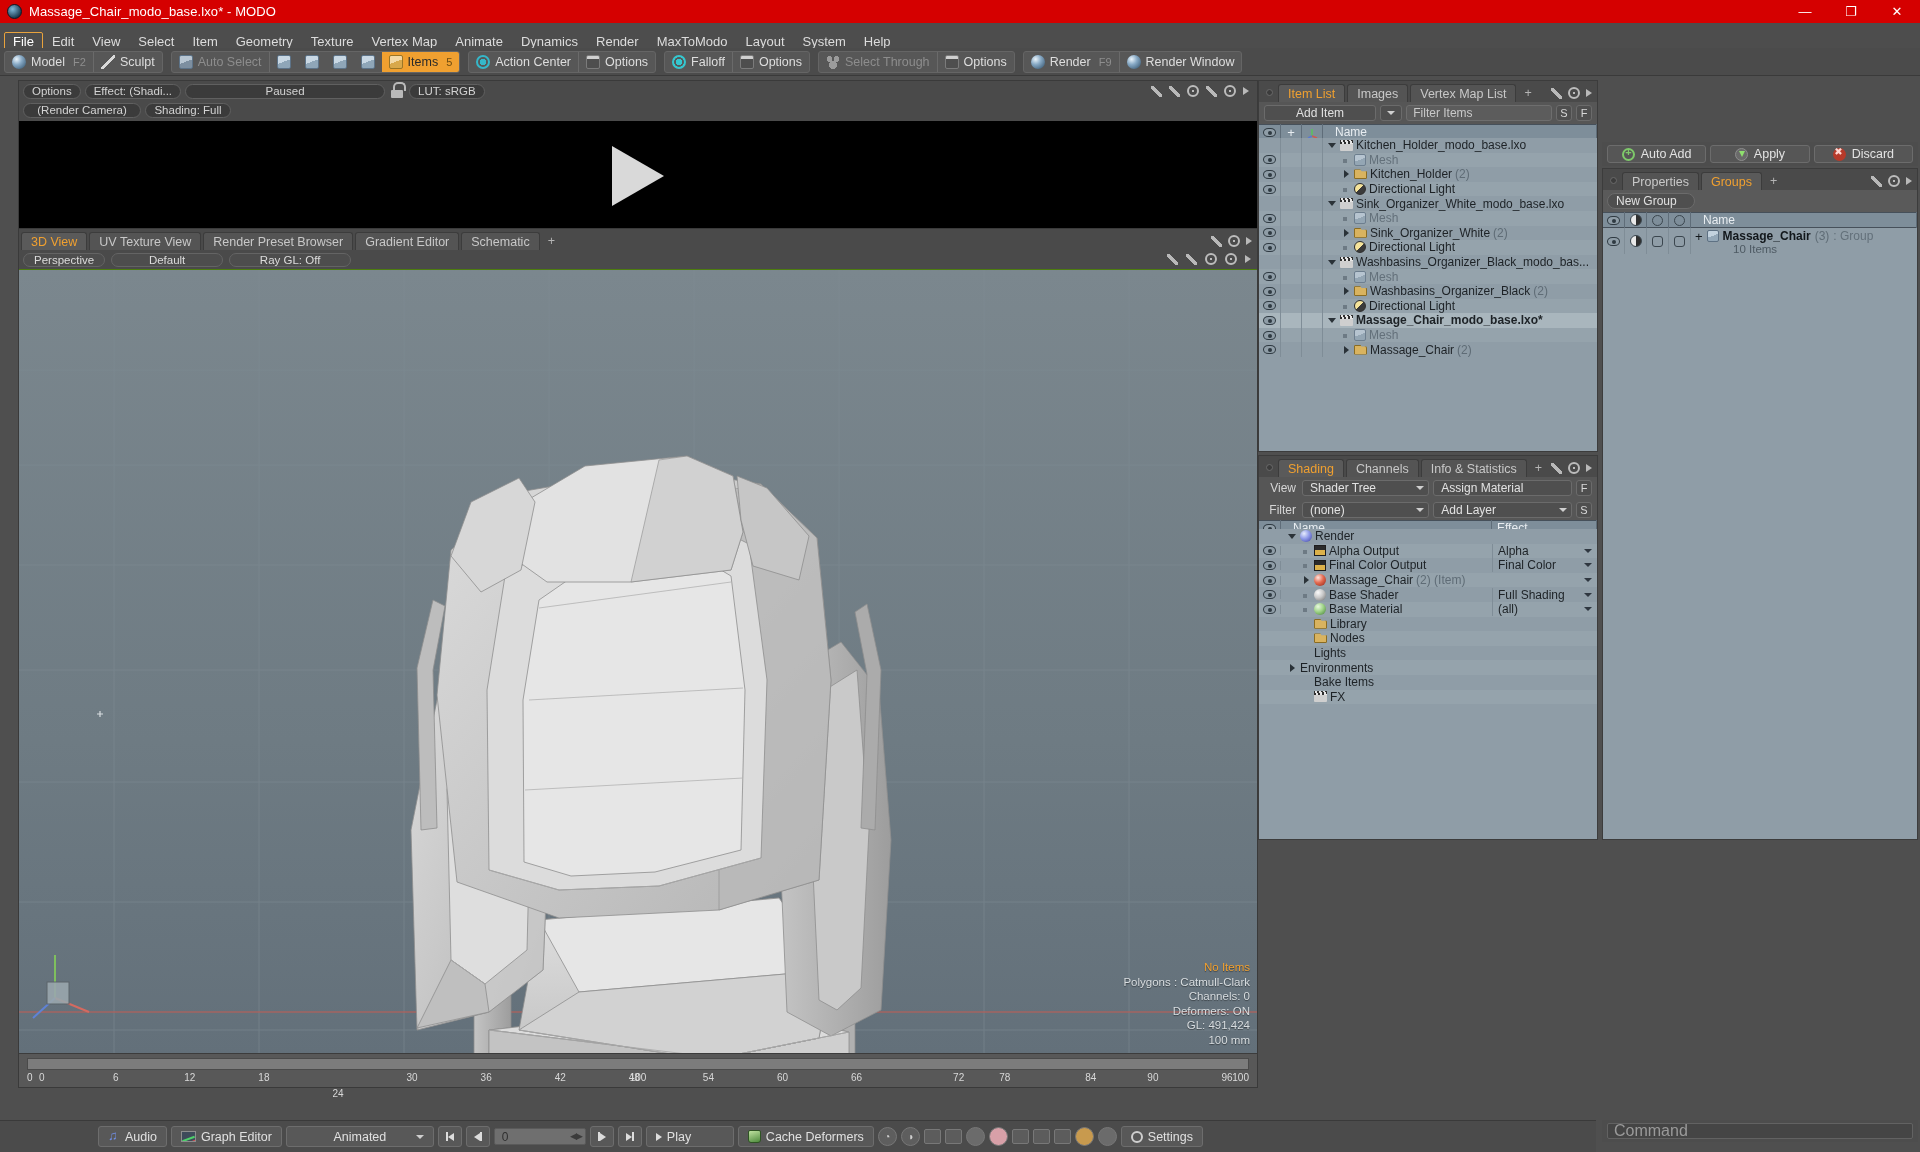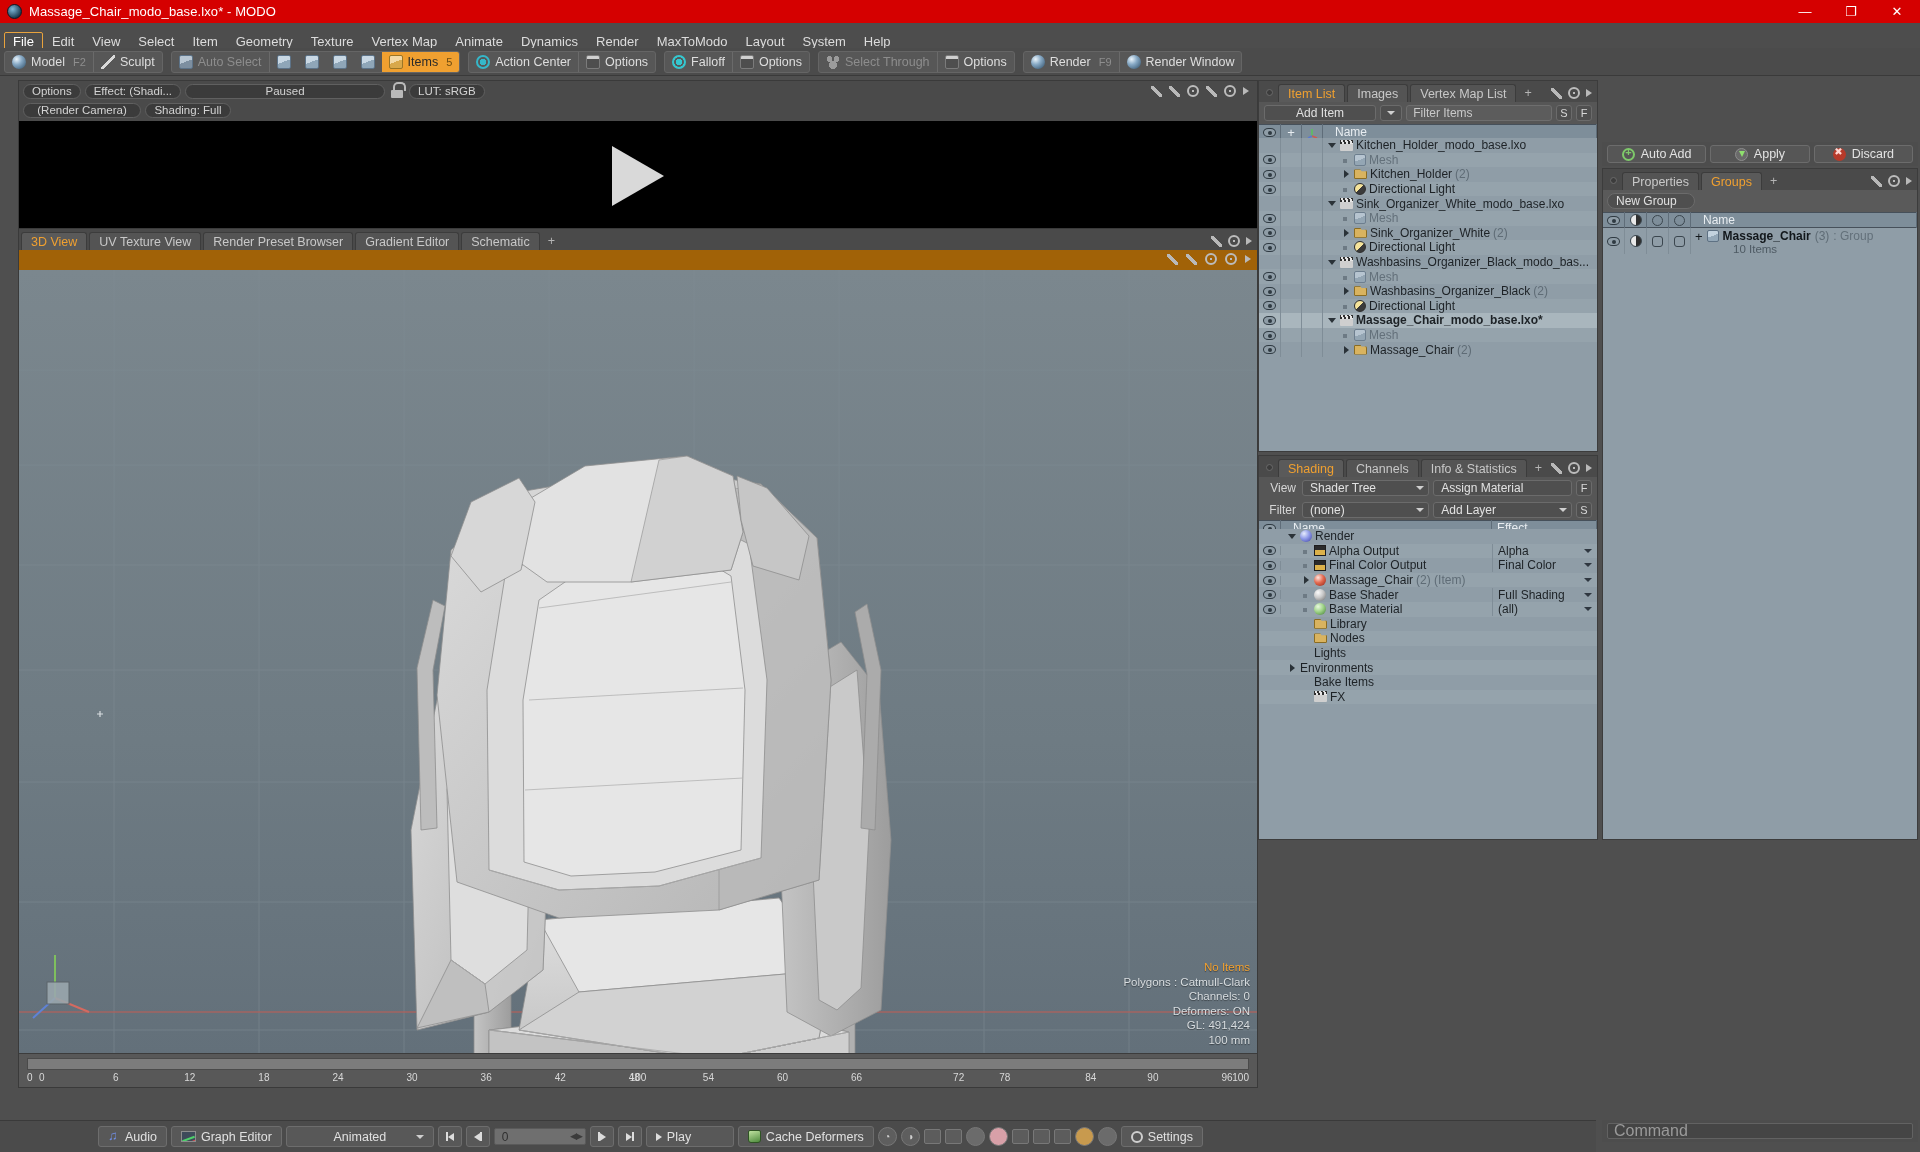--- a/index.html
+++ b/index.html
@@ -89,21 +89,21 @@
           font-size:11.5px; color:#d3d3d3; display:flex;align-items:center;justify-content:center;padding:0 8px;line-height:14px;}
   .lock { width:16px;height:14px; position:relative;}
   .lock:before{content:"";position:absolute;left:2px;bottom:0;width:12px;height:8px;background:#b9b9b9;border-radius:1px;}
   .lock:after{content:"";position:absolute;left:4px;bottom:7px;width:9px;height:7px;border:2px solid #b9b9b9;border-bottom:none;border-radius:5px 5px 0 0;}
   .prev-tools{margin-left:auto;display:flex;gap:7px;align-items:center;padding-right:4px;}
   #prevcanvas { position:absolute;left:0;top:40px;width:100%;height:109px;background:#000;}
   .playtri { position:absolute; left:50%; top:50%; transform:translate(-50%,-50%);
              width:0;height:0;border-left:52px solid #d9d9d9;border-top:30px solid transparent;border-bottom:30px solid transparent;}
 
   
-  #vport { left:18px; top:228px; width:1240px; height:860px; background:#a16207; border:1px solid #3a3a3a;}
+  #vport { left:18px; top:228px; width:1240px; height:860px; background:#4d7c0f; border:1px solid #3a3a3a;}
   .vp-tabs { height:21px; display:flex; align-items:flex-end; background:#4a4a4a; padding-left:2px; position:relative;}
   .vp-ctrls { height:19px; display:flex;align-items:center;gap:6px;padding:2px 4px;background:#4a4a4a;}
   .vp-pill { height:14px;min-width:64px;background:#4d4d4d;border:1px solid #646464;border-radius:7px;
              font-size:11.5px;color:#dcdcdc;display:flex;align-items:center;justify-content:center;padding:0 10px;}
   #gl { position:absolute; left:0; top:41px; width:100%; height:785px; overflow:hidden;
         background:linear-gradient(180deg,#75828a 0%, #6d7a82 55%, #64717a 100%); }
   #gl svg{position:absolute;inset:0;}
   .vp-hud { position:absolute; right:7px; bottom:8px; text-align:right; font-size:11.5px; color:#d8dde0; line-height:14.5px;
             text-shadow:0 1px 1px rgba(0,0,0,.45);}
   .vp-hud .hl { color:#f0a030; }
@@ -391,20 +391,25 @@
         <div class="tab">Render Preset Browser</div>
         <div class="tab">Gradient Editor</div>
         <div class="tab">Schematic</div>
         <div class="tab plus">+</div>
         <div class="tab-tools">
           <span class="ic-expand"></span>
           <span class="ic-gear"></span>
           <span class="ic-arr"></span>
         </div>
       </div>
+    <div class="vp-ctrls" id="vp-ctrls">
+        <div class="vp-pill">Perspective</div>
+        <div class="vp-pill" style="min-width: 112px;">Default</div>
+        <div class="vp-pill" style="min-width: 122px;">Ray GL: Off</div>
+      </div>
 
     <div id="gl">
       <svg width="1238" height="785" viewBox="0 0 1238 785">
         <defs>
           <linearGradient id="bgg" x1="0" y1="0" x2="0" y2="1">
             <stop offset="0" stop-color="#7b878e"></stop>
               <stop offset="0.6" stop-color="#6e7b83"></stop>
               <stop offset="1" stop-color="#63707a"></stop>
           </linearGradient>
           <linearGradient id="chairL" x1="0" y1="0" x2="1" y2="1">
@@ -541,21 +546,21 @@
 
     <div id="ruler">
       <div class="track">
           <div class="fill"></div>
         </div>
       <div class="ticks" id="ruler-ticks">
           <span class="tk" style="left: 1.2%;">0</span>
           <span class="tk" style="left: 7.2625%;">6</span>
           <span class="tk" style="left: 13.325%;">12</span>
           <span class="tk" style="left: 19.3875%;">18</span>
-          <span class="tk" style="left: 25.45%;">24</span>
+          <span class="tk" style="left: 25.45%; margin-top: 16px;">24</span>
           <span class="tk" style="left: 31.5125%;">30</span>
           <span class="tk" style="left: 37.575%;">36</span>
           <span class="tk" style="left: 43.6375%;">42</span>
           <span class="tk" style="left: 49.7%;">48</span>
           <span class="tk" style="left: 55.7625%;">54</span>
           <span class="tk" style="left: 61.825%;">60</span>
           <span class="tk" style="left: 67.8875%;">66</span>
           <span class="tk" style="left: 73.95%; margin-left: 28px;">72</span>
           <span class="tk" style="left: 80.0125%;">78</span>
           <span class="tk" style="left: 86.075%; margin-left: 12px;">84</span>

